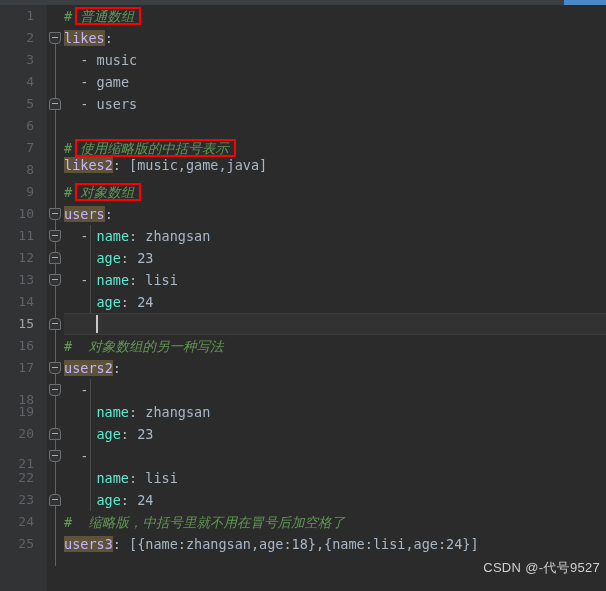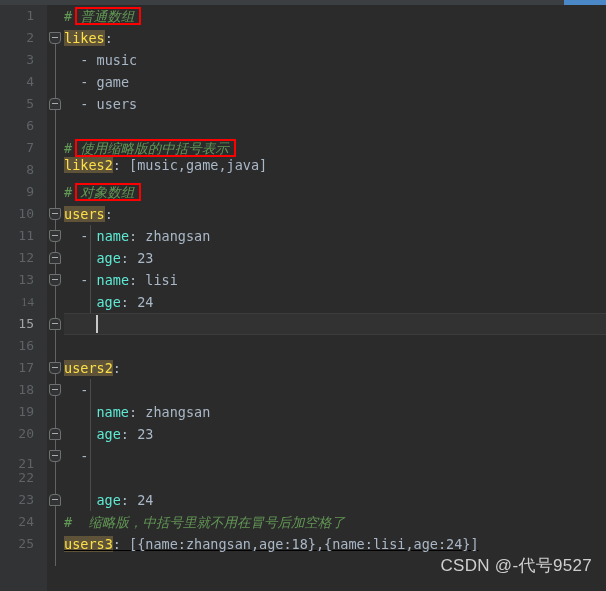--- a/index.html
+++ b/index.html
@@ -112,21 +112,21 @@
     background: #323232;
     border-top: 1px solid #3c3c3c;
     border-bottom: 1px solid #3c3c3c;
     box-sizing: border-box;
   }
 
   
   .t-comment  { color: #629755; font-style: italic; }
   .t-hash     { color: #629755; }
   .t-key      { color: #5eead4; }
-  .t-keybg    { color: #fde047; background: #5e5339; }
+  .t-keybg    { color: #c4b5fd; background: #5e5339; }
   .t-punct    { color: #a9b7c6; }
   .t-val      { color: #a9b7c6; }
   .t-dash     { color: #a9b7c6; }
 
   
   .indent-guide {
     position: absolute;
     width: 1px;
     background: #4b4b4b;
   }
@@ -143,24 +143,24 @@
   .redbox {
     position: absolute;
     border: 2px solid #fe0000;
     box-sizing: border-box;
     pointer-events: none;
   }
 
   
   #watermark {
     position: absolute;
-    right: 14px;
+    right: 6px;
     bottom: 14px;
     font-family: "Liberation Sans", sans-serif;
-    font-size: 17px;
+    font-size: 13px;
     color: #cfcfcf;
     letter-spacing: 0.3px;
   }
 </style>
 </head>
 <body>
 
 <div id="editor-root">
 
   <div id="top-scrollbar">
@@ -174,25 +174,25 @@
       <div class="lnum" style="top: 66px;">4</div>
       <div class="lnum" style="top: 88px;">5</div>
       <div class="lnum" style="top: 110px;">6</div>
       <div class="lnum" style="top: 132px;">7</div>
       <div class="lnum" style="top: 154px;">8</div>
       <div class="lnum" style="top: 176px;">9</div>
       <div class="lnum" style="top: 198px;">10</div>
       <div class="lnum" style="top: 220px;">11</div>
       <div class="lnum" style="top: 242px;">12</div>
       <div class="lnum" style="top: 264px;">13</div>
-      <div class="lnum" style="top: 286px; font-family: Liberation Serif, serif;">14</div>
+      <div class="lnum" style="top: 286px;">14</div>
       <div class="lnum current" style="top: 308px;">15</div>
       <div class="lnum" style="top: 330px;">16</div>
       <div class="lnum" style="top: 352px;">17</div>
-      <div class="lnum" style="top: 374px;">18</div>
+      <div class="lnum" style="top: 384px;">18</div>
       <div class="lnum" style="top: 396px;">19</div>
       <div class="lnum" style="top: 418px;">20</div>
       <div class="lnum" style="top: 448px;">21</div>
       <div class="lnum" style="top: 462px;">22</div>
       <div class="lnum" style="top: 484px;">23</div>
       <div class="lnum" style="top: 506px;">24</div>
       <div class="lnum" style="top: 528px;">25</div>
     </div>
   <div id="gutter-sep"></div>
 
@@ -227,28 +227,30 @@
       <div class="code-line" style="top: 110px; left: 0px;"><span class="t-val"></span></div>
       <div class="code-line" style="top: 132px; left: 0px;"><span class="t-hash"># </span><span class="t-comment" id="comment-7">使用缩略版的中括号表示</span></div>
       <div class="code-line" style="top: 149px; left: 0px;"><span class="t-keybg">likes2</span><span class="t-punct">:</span><span class="t-val"> [music,game,java]</span></div>
       <div class="code-line" style="top: 176px; left: 0px;"><span class="t-hash"># </span><span class="t-comment" id="comment-9">对象数组</span></div>
       <div class="code-line" style="top: 198px; left: 0px;"><span class="t-keybg">users</span><span class="t-punct">:</span></div>
       <div class="code-line" style="top: 220px; left: 16.24px;"><span class="t-dash">- </span><span class="t-key">name</span><span class="t-punct">:</span><span class="t-val"> zhangsan</span></div>
       <div class="code-line" style="top: 242px; left: 32.48px;"><span class="t-key">age</span><span class="t-punct">:</span><span class="t-val"> 23</span></div>
       <div class="code-line" style="top: 264px; left: 16.24px;"><span class="t-dash">- </span><span class="t-key">name</span><span class="t-punct">:</span><span class="t-val"> lisi</span></div>
       <div class="code-line" style="top: 286px; left: 32.48px;"><span class="t-key">age</span><span class="t-punct">:</span><span class="t-val"> 24</span></div>
       <div class="code-line" style="top: 308px; left: 32.48px;"><span class="t-val"></span></div>
+      <div class="code-line" style="top: 330px; left: 0px;"><span class="t-hash"># </span><span class="t-comment" id="comment-16"> 对象数组的另一种写法</span></div>
       <div class="code-line" style="top: 352px; left: 0px;"><span class="t-keybg">users2</span><span class="t-punct">:</span></div>
       <div class="code-line" style="top: 374px; left: 16.24px;"><span class="t-dash">- </span></div>
       <div class="code-line" style="top: 396px; left: 32.48px;"><span class="t-key">name</span><span class="t-punct">:</span><span class="t-val"> zhangsan</span></div>
       <div class="code-line" style="top: 418px; left: 32.48px;"><span class="t-key">age</span><span class="t-punct">:</span><span class="t-val"> 23</span></div>
       <div class="code-line" style="top: 440px; left: 16.24px;"><span class="t-dash">- </span></div>
+      <div class="code-line" style="top: 462px; left: 32.48px;"><span class="t-key">name</span><span class="t-punct">:</span><span class="t-val"> lisi</span></div>
       <div class="code-line" style="top: 484px; left: 32.48px;"><span class="t-key">age</span><span class="t-punct">:</span><span class="t-val"> 24</span></div>
       <div class="code-line" style="top: 506px; left: 0px;"><span class="t-hash"># </span><span class="t-comment" id="comment-24"> 缩略版，中括号里就不用在冒号后加空格了</span></div>
-      <div class="code-line" style="top: 528px; left: 0px; text-decoration: underline;"><span class="t-keybg">users3</span><span class="t-punct">:</span><span class="t-val"> [{name:zhangsan,age:18},{name:lisi,age:24}]</span></div>
+      <div class="code-line" style="top: 528px; left: 0px;"><span class="t-keybg">users3</span><span class="t-punct">:</span><span class="t-val"> [{name:zhangsan,age:18},{name:lisi,age:24}]</span></div>
       <div id="caret" style="left: 32.48px; top: 310px;"></div>
     </div>
 
   <div id="watermark">CSDN @-代号9527</div>
 
 <div class="redbox" style="left: 75.2656px; top: 7px; width: 66px; height: 18px;"></div>
     <div class="redbox" style="left: 75.2656px; top: 139px; width: 160.5px; height: 18px;"></div>
     <div class="redbox" style="left: 75.2656px; top: 183px; width: 66px; height: 18px;"></div>
   </div>
 

